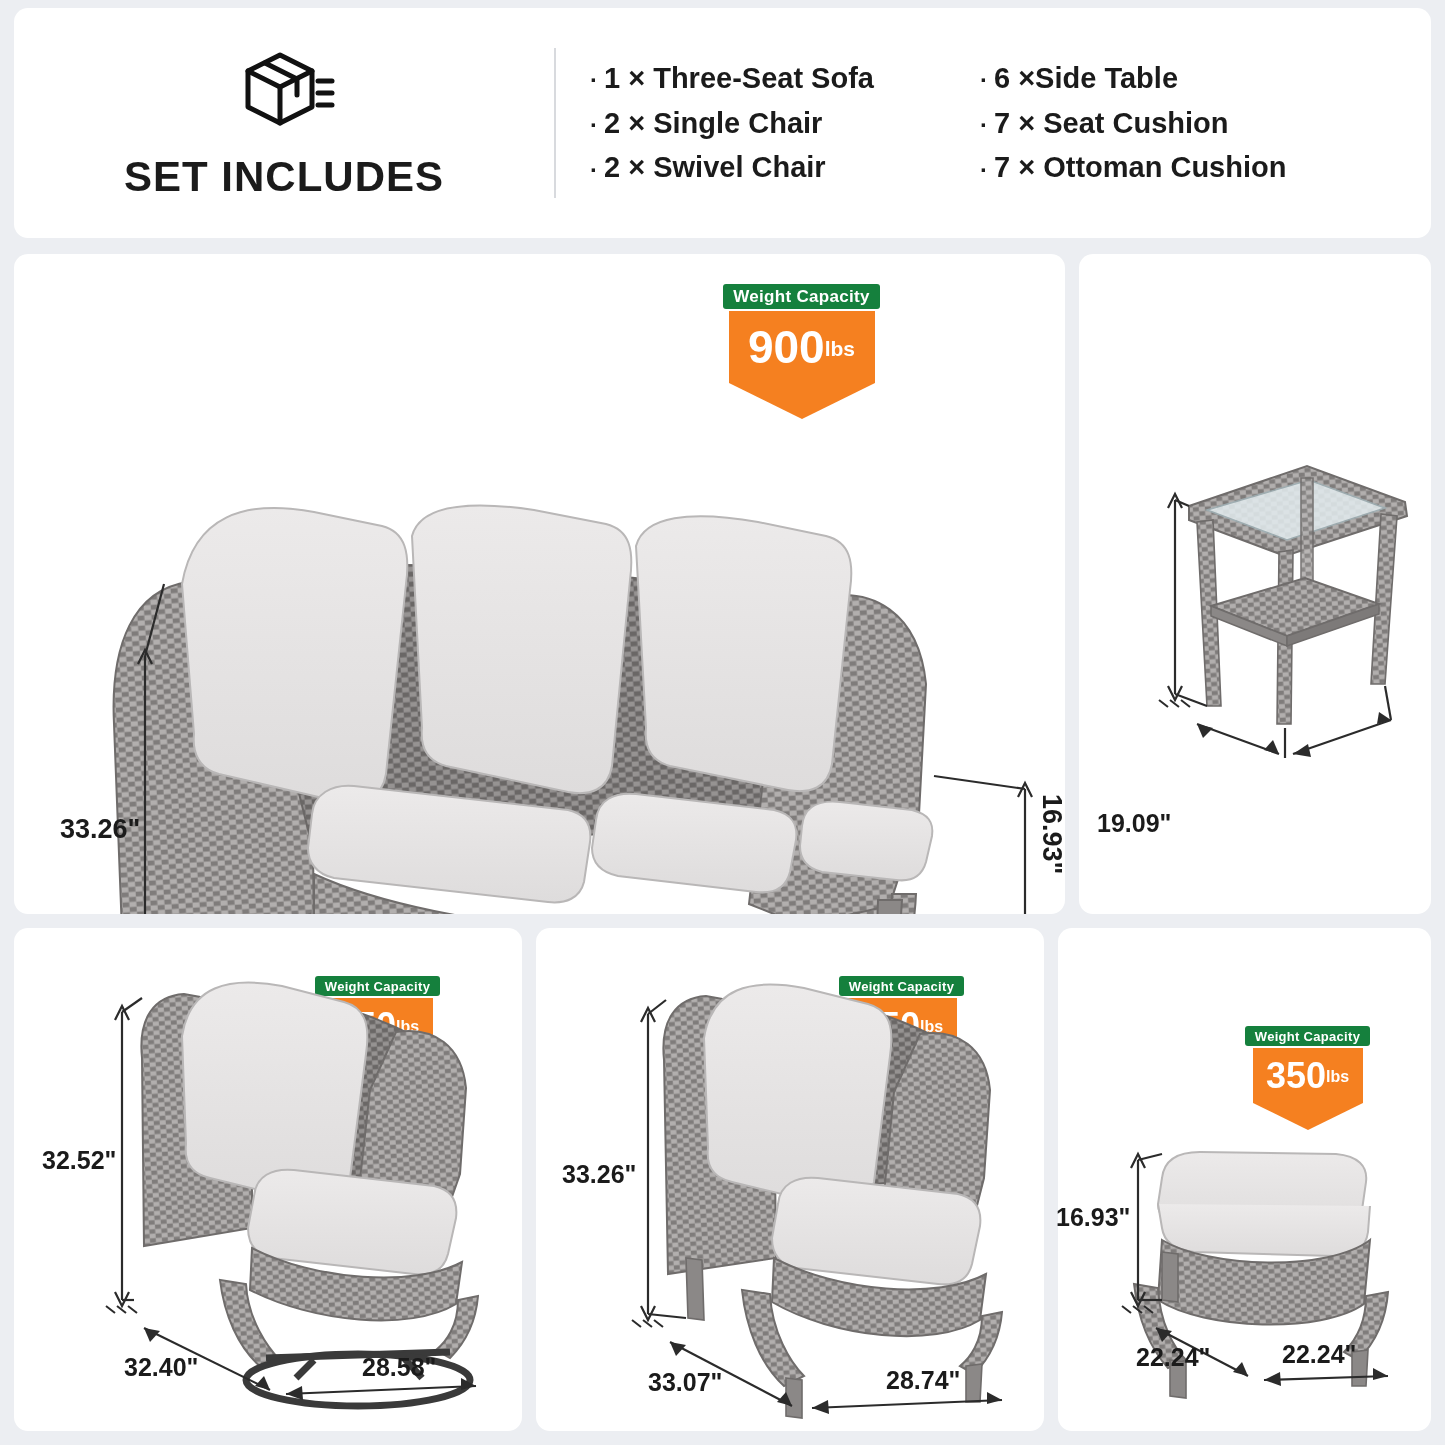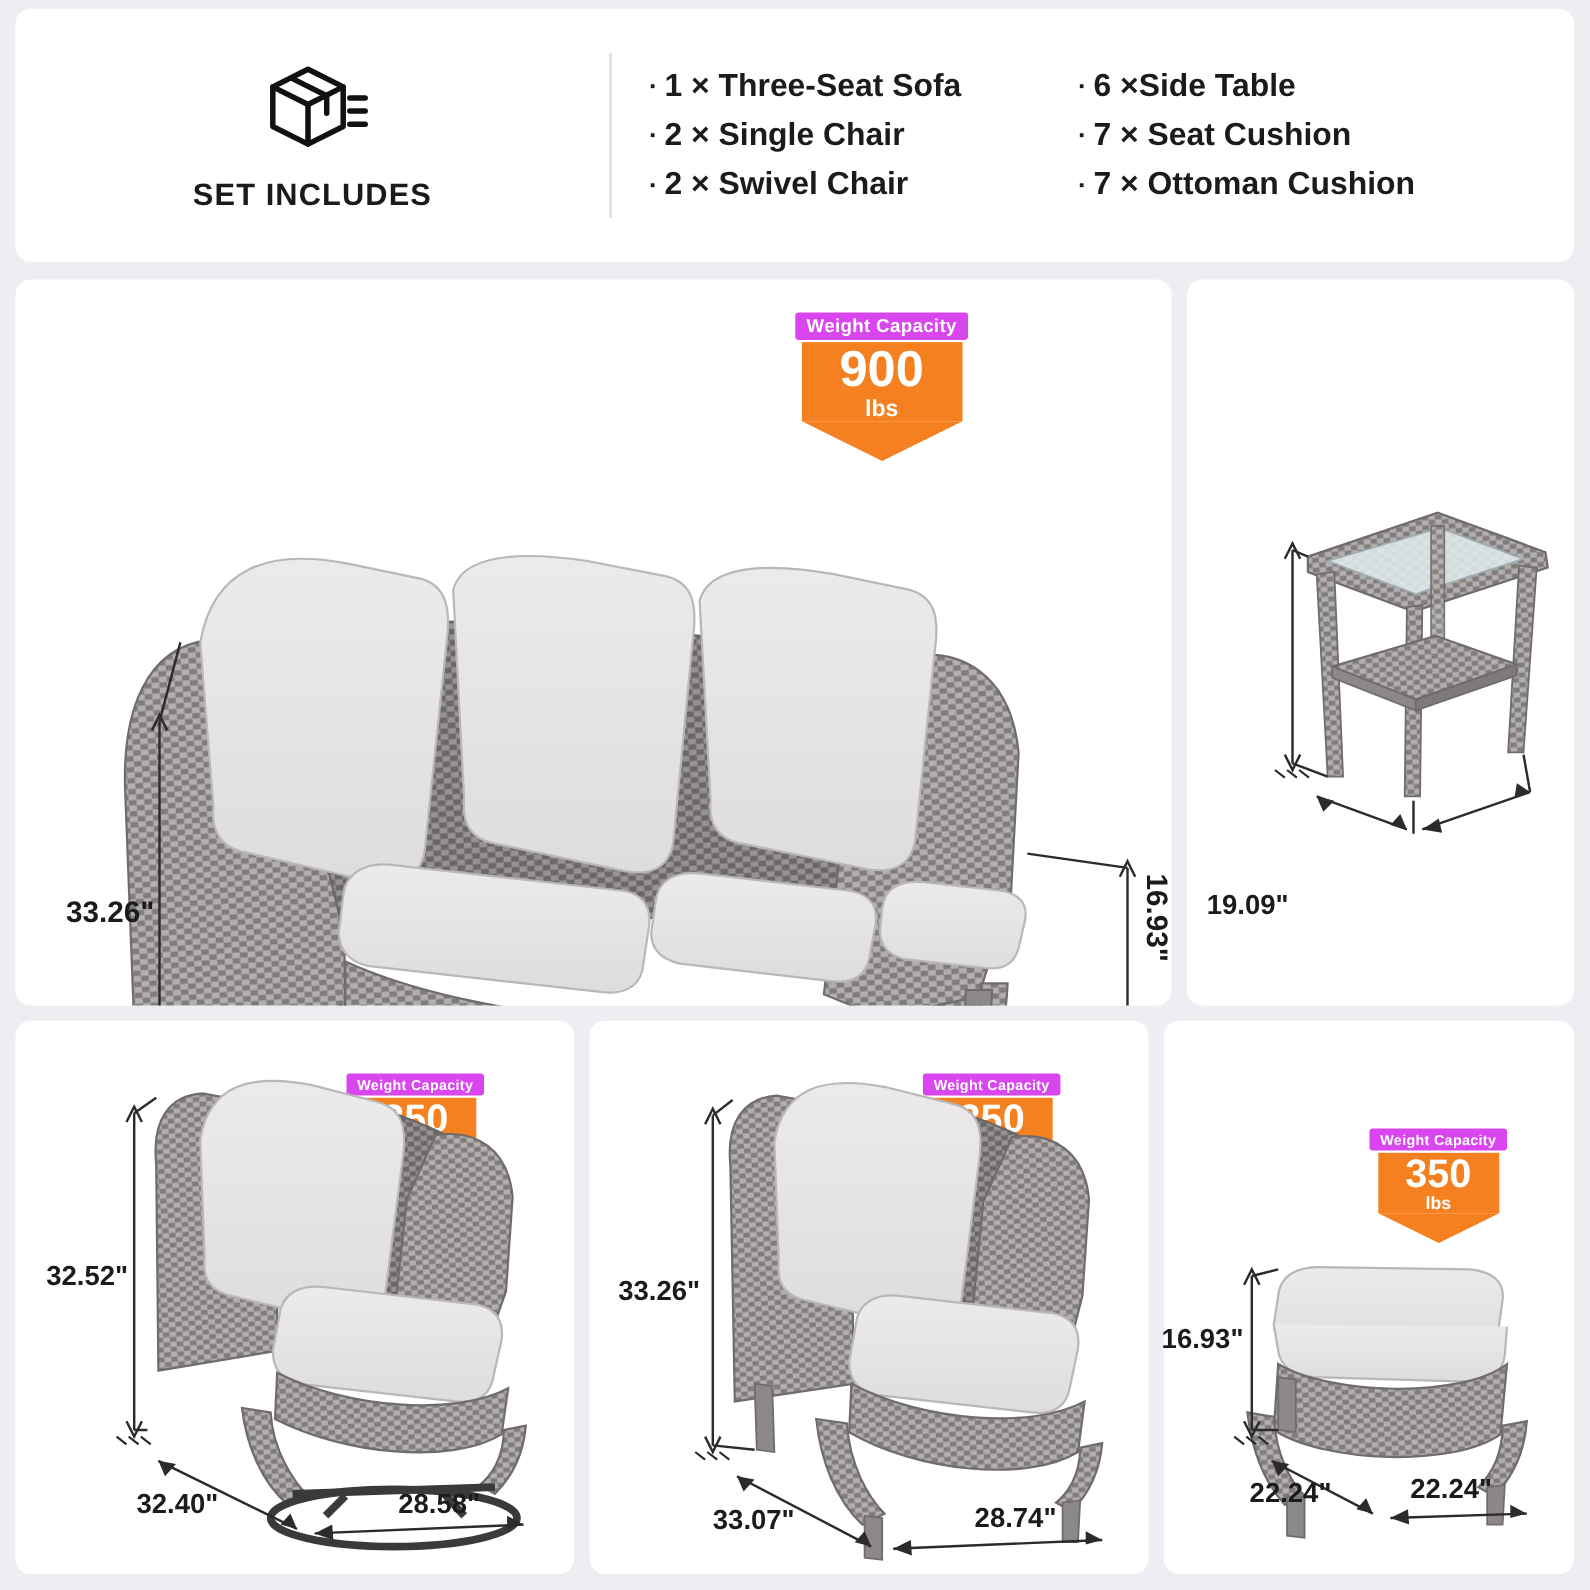--- a/index.html
+++ b/index.html
@@ -16,47 +16,47 @@
     position:absolute;
     background:#fff;
     border-radius:14px;
   }
 
   
   #card-set{left:14px;top:8px;width:1417px;height:230px;}
   .set-inner{display:flex;align-items:center;height:100%;}
   .set-left{width:540px;display:flex;flex-direction:column;align-items:center;justify-content:center;}
   .box-icon{margin-bottom:12px;}
-  .set-title{font-size:28px;font-weight:bold;letter-spacing:1px;}
+  .set-title{font-size:42px;font-weight:bold;letter-spacing:1px;}
   .set-divider{width:2px;height:150px;background:#d8dade;margin-right:34px;}
   .set-right{flex:1;display:flex;padding-right:32px;}
   .set-col{display:flex;flex-direction:column;justify-content:center;}
   .set-col.c1{width:390px;}
   .set-col.c2{flex:1;}
   .set-item{font-size:29px;font-weight:bold;line-height:1.55;white-space:nowrap;}
   .dot{font-size:24px;vertical-align:middle;margin-right:6px;}
 
   
   #card-sofa{left:14px;top:254px;width:1051px;height:660px;}
   #card-table{left:1079px;top:254px;width:352px;height:660px;}
   #card-swivel{left:14px;top:928px;width:508px;height:503px;}
   #card-chair{left:536px;top:928px;width:508px;height:503px;}
   #card-ottoman{left:1058px;top:928px;width:373px;height:503px;}
 
   
   .badge{position:absolute;text-align:center;}
   .badge .top{
-    background:#d946ef;color:#fff;font-weight:bold;
+    background:#15803d;color:#fff;font-weight:bold;
     padding:3px 10px 2px;border-radius:3px;display:inline-block;
     letter-spacing:.3px;
   }
   .badge .arrow{
     background:#f58020;color:#fff;font-weight:bold;
     position:relative;margin-top:2px;
-    display:flex;flex-direction:column;align-items:center;justify-content:center;
+    display:flex;flex-direction:row;align-items:center;justify-content:center;
   }
   .badge .arrow:after{
     content:"";position:absolute;left:50%;transform:translateX(-50%);
     top:100%;width:0;height:0;border-style:solid;
   }
   .badge .num{line-height:1;font-weight:bold;}
   .badge .lbs{line-height:1;font-weight:bold;}
 
   
   #badge-sofa{left:700px;top:30px;width:175px;}

